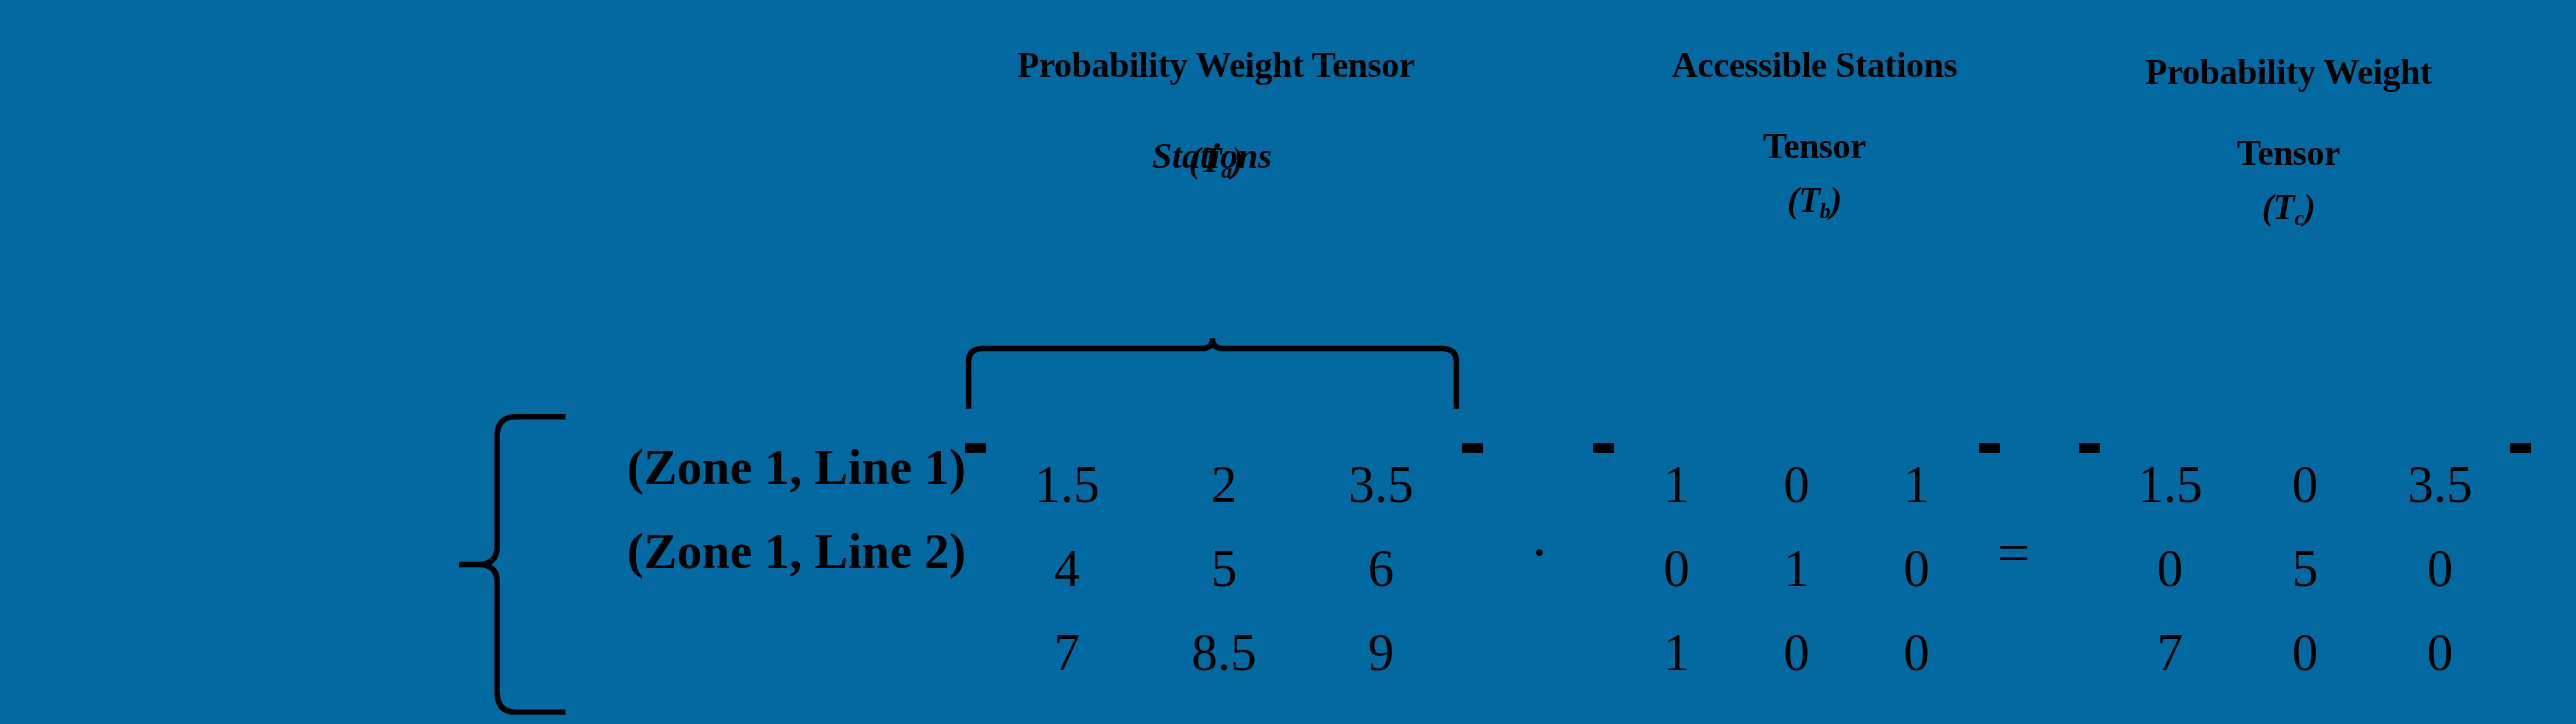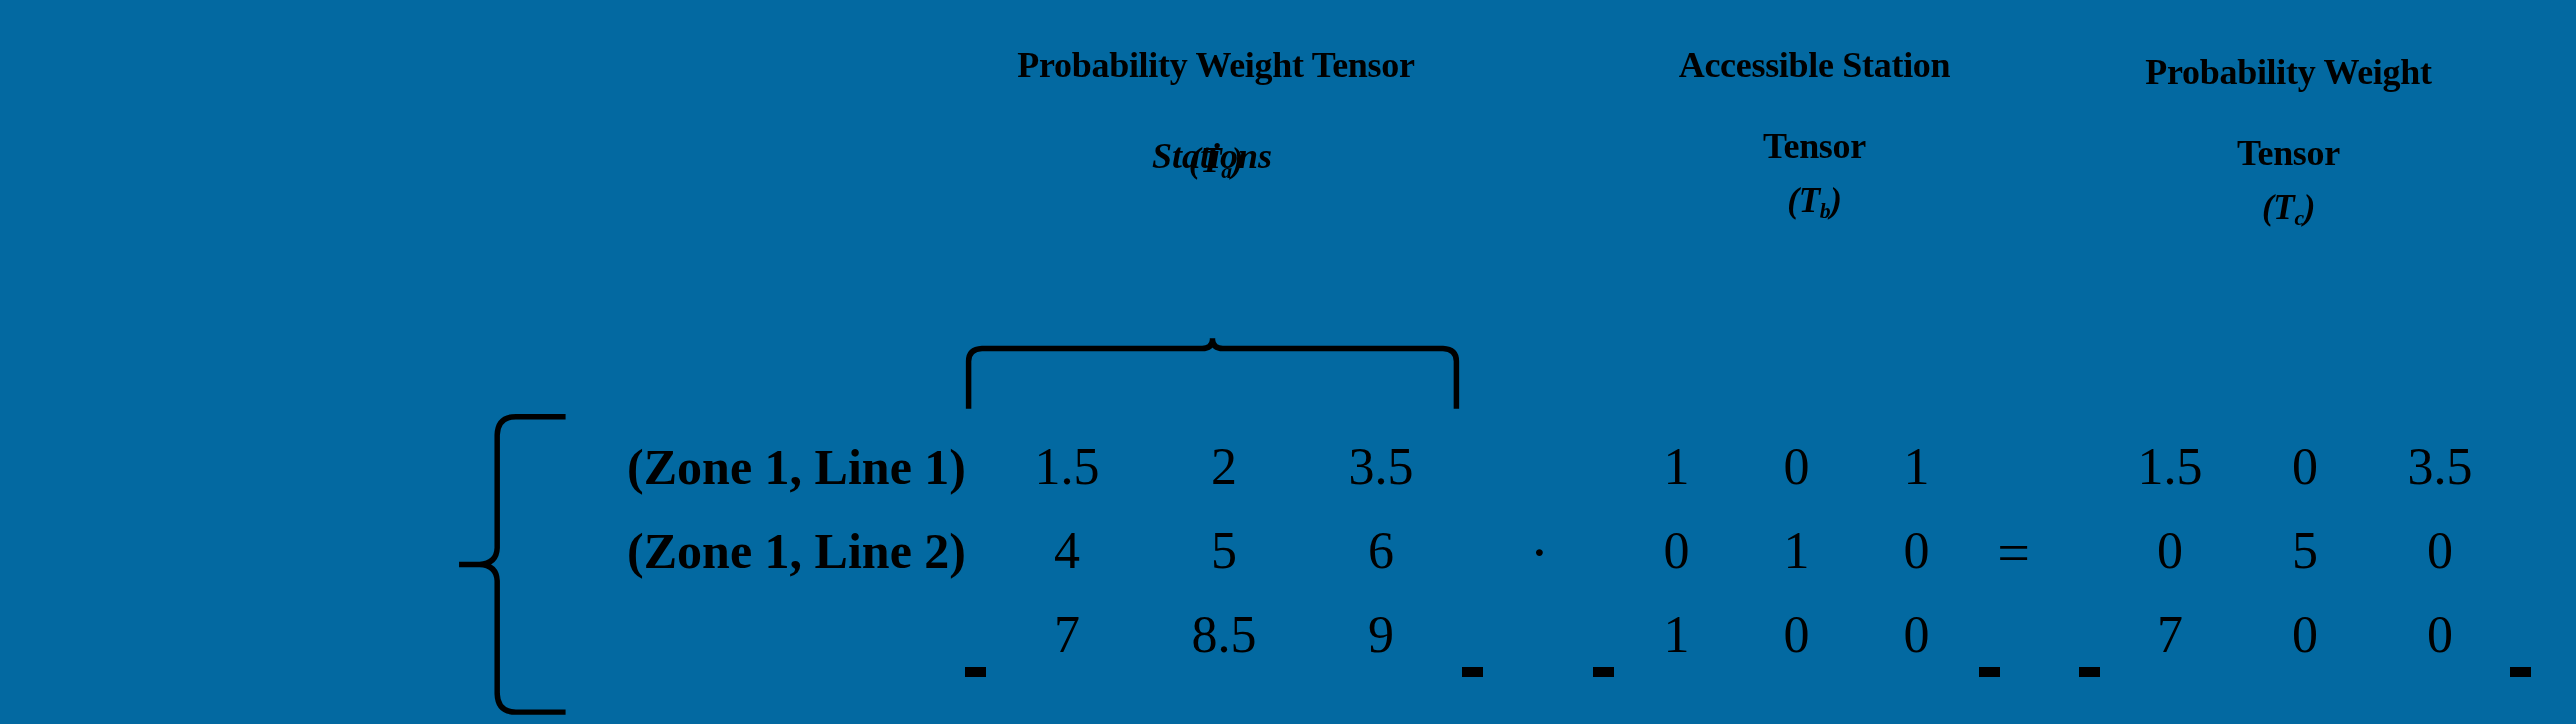--- a/index.html
+++ b/index.html
@@ -96,24 +96,24 @@
   }
   #row-labels .rlabel {
     height: 84px;
     line-height: 84px;
     white-space: nowrap;
   }
 
   
   .matrix {
     position: absolute;
-    top: 425px;
+    top: 443px;
     height: 252px;
     display: flex;
-    align-items: flex-end;
+    align-items: flex-start;
   }
   .bracket {
     width: 16px;
     flex: 0 0 16px;
     border-top: 5.5px solid #000;
     border-bottom: 5.5px solid #000;
   }
   .bracket.left  { border-left: 5.5px solid #000; }
   .bracket.right { border-right: 5.5px solid #000; }
 
@@ -170,21 +170,21 @@
 <body>
 
 <div id="stage">
 
   <div class="col-header" id="hdr-ta">
     <span>Probability Weight Tensor</span><br>
     <span class="sym">(<i>T</i><sub>a</sub>)</span>
   </div>
 
   <div class="col-header" id="hdr-tb">
-    <span>Accessible Station</span><br>
+    <span>Accessible Stations</span><br>
     <span>Tensor</span>
     <span class="sym">(<i>T</i><sub>b</sub>)</span>
   </div>
 
   <div class="col-header" id="hdr-tc">
     <span>Probability Weight</span><br>
     <span>Tensor</span>
     <span class="sym">(<i>T</i><sub>c</sub>)</span>
   </div>
 

